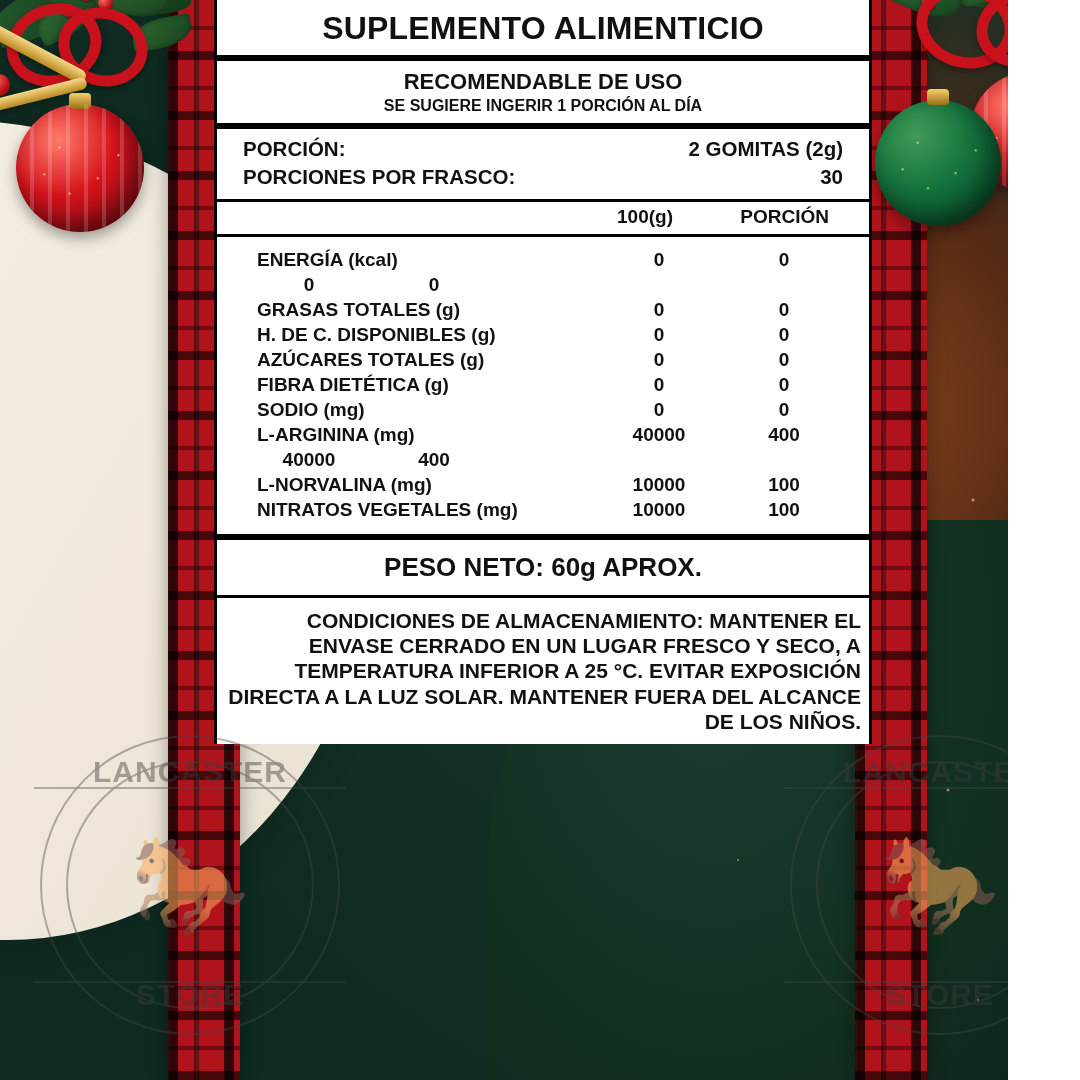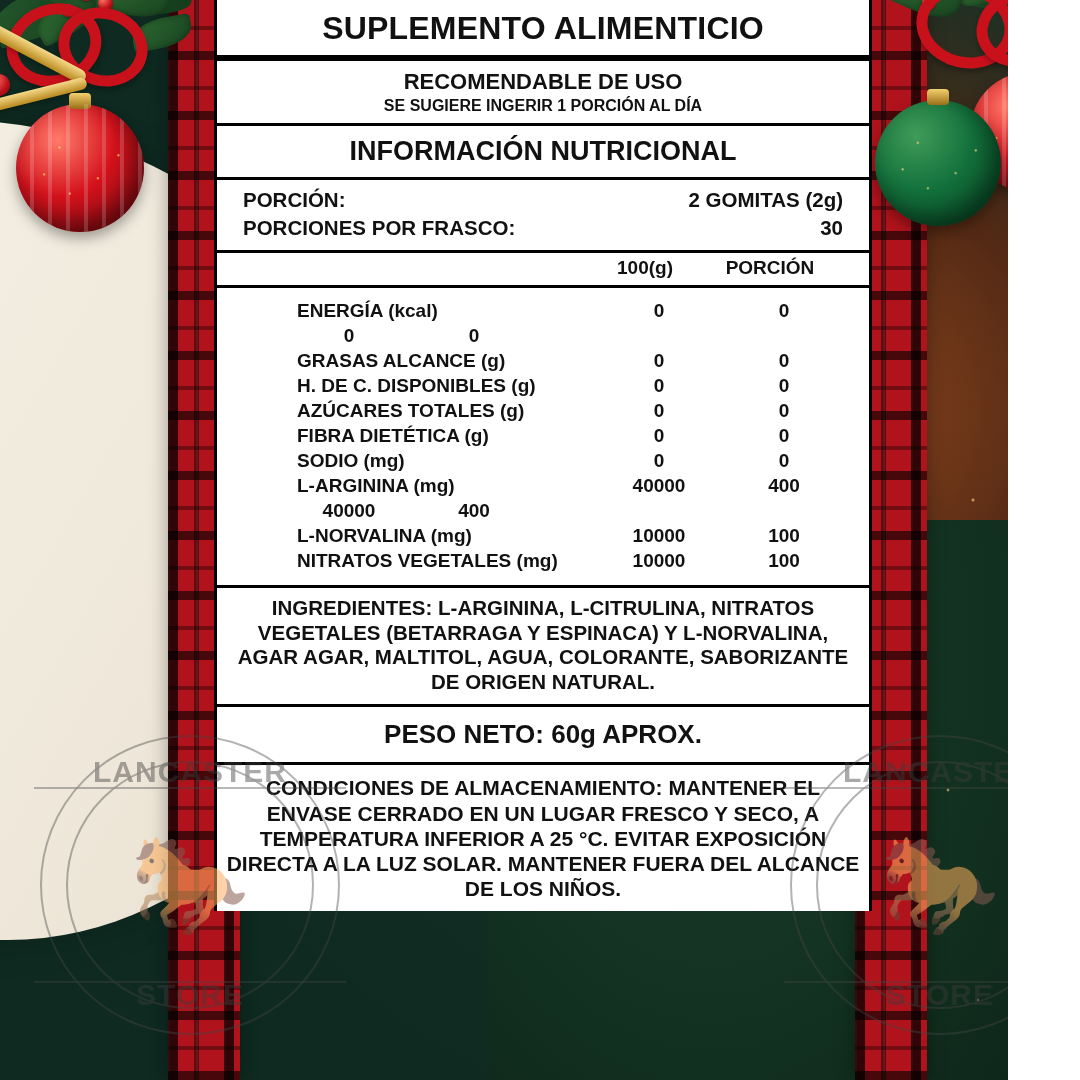--- a/index.html
+++ b/index.html
@@ -212,21 +212,21 @@
   }
 
   .col-head {
     display: flex;
     font-size: 19px;
     font-weight: 700;
     padding: 4px 40px 6px;
   }
   .col-head .spacer { flex: 1; }
   .col-head .c1 { width: 132px; text-align: center; }
-  .col-head .c2 { width: 118px; text-align: center; }
+  .col-head .c2 { width: 118px; text-align: right; }
 
   .nutri-row {
     display: flex;
     align-items: baseline;
     font-size: 19px;
     font-weight: 700;
     padding: 1.5px 26px;
   }
   .nutri-row .nm { flex: 1; padding-left: 14px; }
   .nutri-row .v1 { width: 132px; text-align: center; }
@@ -239,21 +239,21 @@
     line-height: 1.2;
     padding: 8px 10px 10px;
   }
   .net-weight {
     text-align: center;
     font-size: 26px;
     font-weight: 700;
     padding: 12px 0 12px;
   }
   .storage {
-    text-align: center;
+    text-align: right;
     font-size: 21px;
     font-weight: 700;
     line-height: 1.2;
     padding: 10px 8px 10px;
   }
 
   
   .wm {
     position: absolute;
     width: 300px;
@@ -360,21 +360,20 @@
     <div class="rule"></div>
 
     <div class="rule"></div>
 
     <div>
       <div class="section-head">RECOMENDABLE DE USO</div>
       <div class="section-sub">SE SUGIERE INGERIR 1 PORCIÓN AL DÍA</div>
     </div>
     <div class="rule"></div>
 
-    <div class="info-head">INFORMACIÓN NUTRICIONAL</div>
     <div class="rule"></div>
 
     <div style="padding:6px 0 8px;">
       <div class="kv-row">
         <span>PORCIÓN:</span>
         <span>2 GOMITAS (2g)</span>
       </div>
       <div class="kv-row">
         <span>PORCIONES POR FRASCO:</span>
         <span>30</span>
@@ -382,32 +381,32 @@
     </div>
     <div class="rule"></div>
 
     <div class="col-head">
       <span class="spacer"></span>
       <span class="c1">100(g)</span>
       <span class="c2">PORCIÓN</span>
     </div>
     <div class="rule"></div>
 
-    <div style="padding:10px 0 12px;margin-left:40px;">
+    <div style="padding:10px 0 12px;">
       <div class="nutri-row">
         <span class="nm">ENERGÍA (kcal)</span>
         <span class="v1">0</span>
         <span class="v2">0</span>
       </div>
       <div class="nutri-row">
         <span class="v1">0</span>
         <span class="v2">0</span>
       </div>
       <div class="nutri-row">
-        <span class="nm">GRASAS ALCANCE (g)</span>
+        <span class="nm">GRASAS TOTALES (g)</span>
         <span class="v1">0</span>
         <span class="v2">0</span>
       </div>
       <div class="nutri-row">
         <span class="nm">H. DE C. DISPONIBLES (g)</span>
         <span class="v1">0</span>
         <span class="v2">0</span>
       </div>
       <div class="nutri-row">
         <span class="nm">AZÚCARES TOTALES (g)</span>
@@ -439,21 +438,20 @@
         <span class="v2">100</span>
       </div>
       <div class="nutri-row">
         <span class="nm">NITRATOS VEGETALES (mg)</span>
         <span class="v1">10000</span>
         <span class="v2">100</span>
       </div>
     </div>
     <div class="rule"></div>
 
-    <div class="ingredients">INGREDIENTES: L-ARGININA, L-CITRULINA, NITRATOS VEGETALES (BETARRAGA Y ESPINACA) Y L-NORVALINA, AGAR AGAR, MALTITOL, AGUA, COLORANTE, SABORIZANTE DE ORIGEN NATURAL.</div>
     <div class="rule"></div>
 
     <div class="net-weight">PESO NETO: 60g APROX.</div>
     <div class="rule"></div>
 
     <div class="storage">CONDICIONES DE ALMACENAMIENTO: MANTENER EL ENVASE CERRADO EN UN LUGAR FRESCO Y SECO, A TEMPERATURA INFERIOR A 25 °C. EVITAR EXPOSICIÓN DIRECTA A LA LUZ SOLAR. MANTENER FUERA DEL ALCANCE DE LOS NIÑOS.</div>
   </div>
 
   <div class="wm left">
     <div class="ring"></div>

